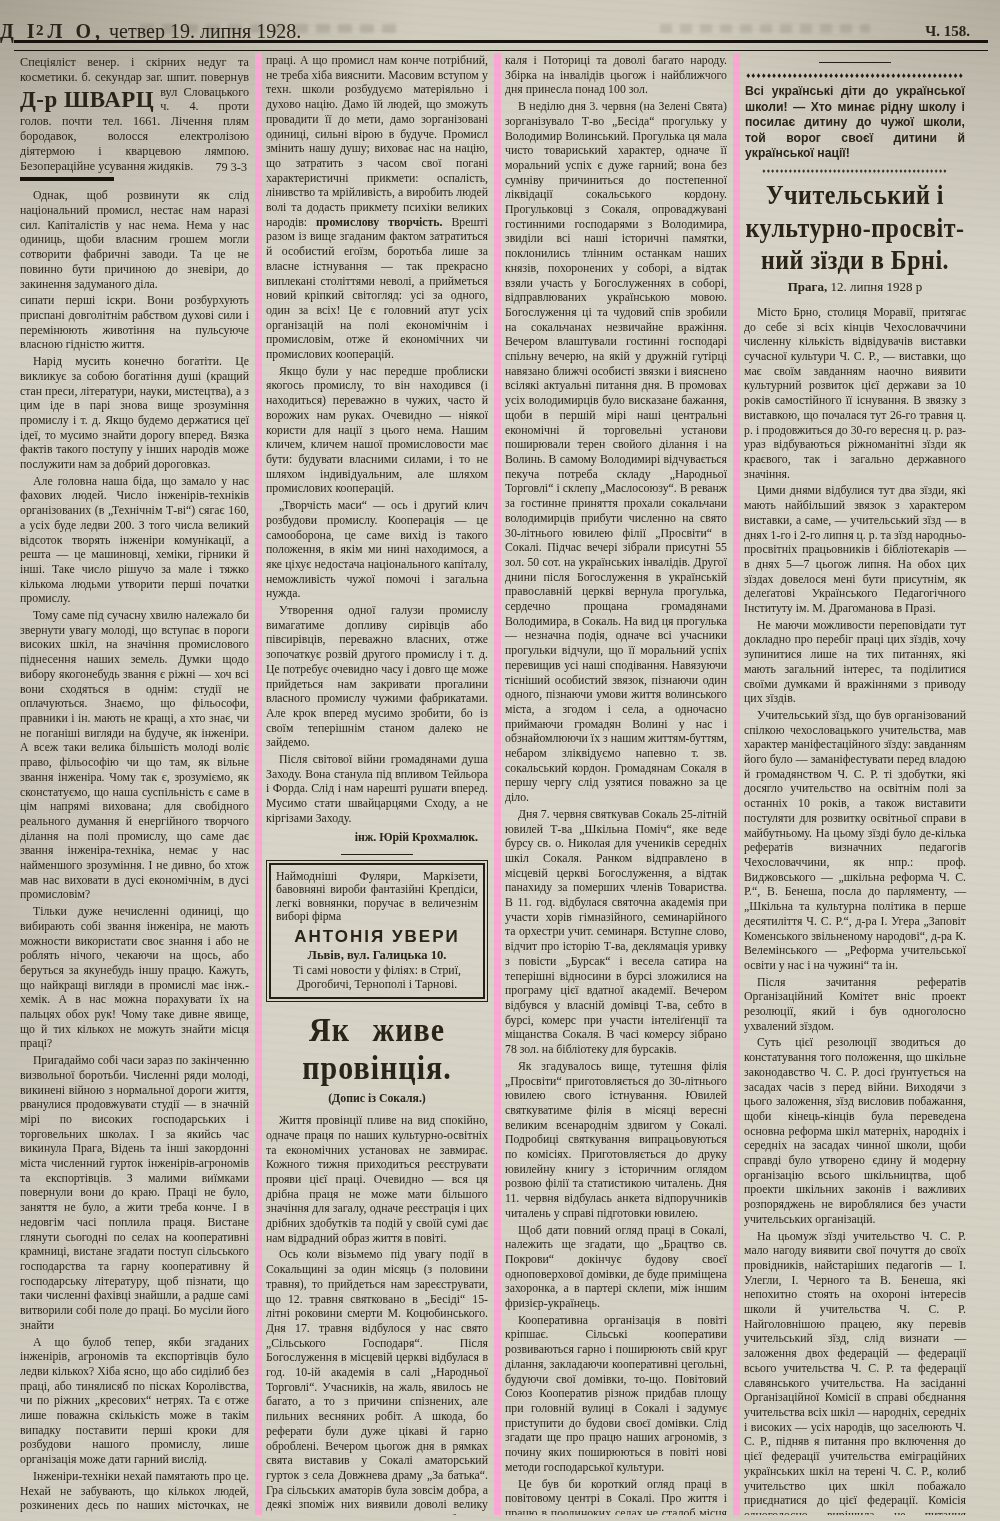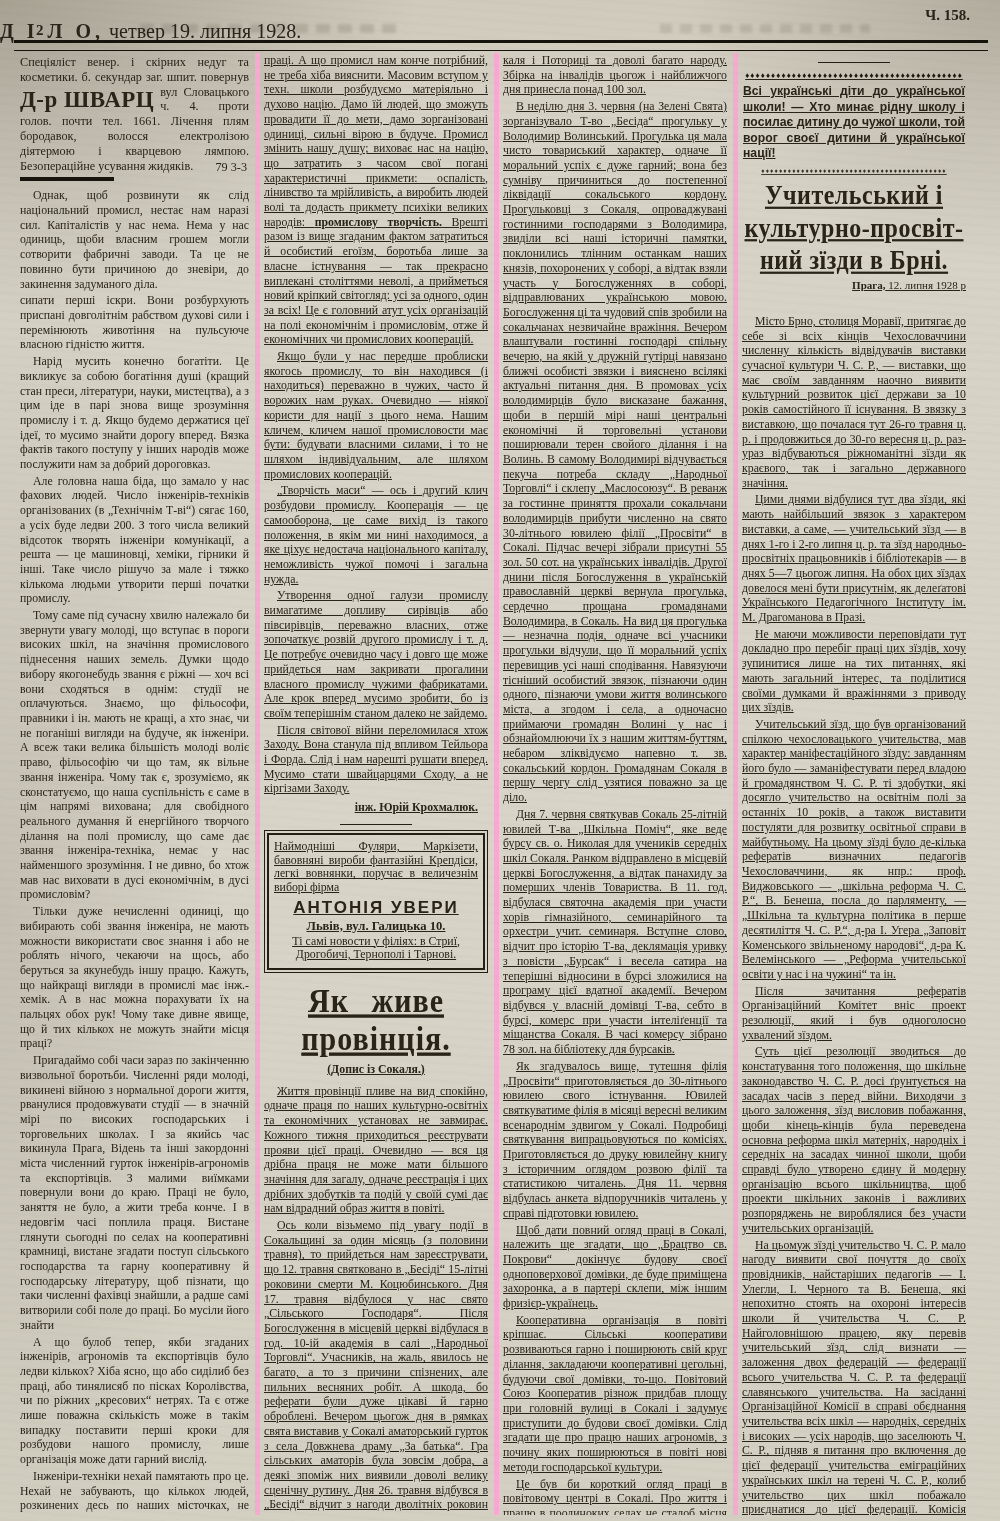--- a/index.html
+++ b/index.html
@@ -12,31 +12,31 @@
       radial-gradient(ellipse 30% 60% at 0% 60%, rgba(74,66,52,.14), transparent 75%),
       linear-gradient(180deg, #cfcabb 0%, #d6d2c5 8%, #d8d4c7 55%, #d3cfc1 100%);
   }
   .texture{position:absolute;inset:0;pointer-events:none;opacity:.5;
     background:repeating-linear-gradient(184deg, rgba(90,80,60,.035) 0 3px, transparent 3px 9px);}
   
   .pagehead{position:relative;height:46px;}
   .pagenum{position:absolute;left:36px;top:22px;font-size:15px;font-weight:bold;}
   .mast{position:absolute;left:0;right:9px;top:20px;text-align:left;font-size:20px;}
   .mast .t{font-weight:bold;letter-spacing:4px;}
-  .issue{position:absolute;right:30px;top:7px;font-size:15px;font-weight:bold;}
+  .issue{position:absolute;right:30px;top:23px;font-size:15px;font-weight:bold;}
   .head-rule{position:absolute;left:14px;right:12px;top:40px;height:7px;
     border-top:3px solid #16120c;border-bottom:1.5px solid #16120c;}
   .bleed{position:absolute;top:24px;left:140px;width:260px;height:9px;opacity:.16;filter:blur(1.6px);
     background:repeating-linear-gradient(90deg,#4a4236 0 14px,transparent 14px 22px);}
   .bleed2{position:absolute;top:24px;right:130px;width:210px;height:9px;opacity:.14;filter:blur(1.6px);
     background:repeating-linear-gradient(90deg,#4a4236 0 12px,transparent 12px 20px);}
   
   .content{display:flex;align-items:flex-start;padding:7px 8px 0 16px;height:1462px;overflow:hidden;}
   .col{width:239px;padding:0 6px 0 4px;overflow:hidden;height:100%;box-sizing:border-box;}
-  .col + .col{border-left:5px solid #f9a8d4;text-decoration:underline;}
+  .col + .col{border-left:7px solid #f9a8d4;}
   p.b{font-size:11.8px;line-height:14.7px;text-align:justify;text-indent:13px;margin:0 0 2px;}
   p.ni{text-indent:0;}
   
   .schwarz{position:relative;font-size:12.2px;line-height:14.8px;text-align:justify;margin:2px 0 3px;padding-bottom:1px;}
   .schwarz-name{float:left;font-size:23px;font-weight:bold;line-height:26px;margin:2px 6px 0 0;letter-spacing:.5px;white-space:nowrap;}
   .ad-code{position:absolute;right:2px;bottom:0;background:inherit;}
   .bar{width:94px;height:4px;background:#17130d;margin:3px 0 7px;}
   
   .sig{text-align:right;font-weight:bold;font-size:11.8px;margin:4px 10px 0 0;}
   .rule-short{width:72px;border-top:1.5px solid #241f15;margin:9px auto 8px;}
@@ -46,21 +46,21 @@
   .uvery-addr{font-weight:bold;font-size:12.6px;margin:0 0 1px;}
   .uvery-branches{font-size:11.8px;line-height:13.6px;margin:0;}
   .prov-title{font-size:30px;font-weight:bold;text-align:center;word-spacing:14px;letter-spacing:1px;
     margin:12px 0 8px;transform:scaleY(1.12);}
   .byline{text-align:center;font-weight:bold;font-size:11.8px;margin:0 0 7px;}
   
   .ornament{font-size:8px;letter-spacing:1.1px;text-align:center;white-space:nowrap;overflow:hidden;line-height:10px;margin:4px 0 3px;color:#1c170f;}
   .ornament.small{font-size:6.5px;opacity:.85;}
   .notice{font-family:"Liberation Sans",sans-serif;font-weight:bold;font-size:12.2px;line-height:15.6px;text-align:justify;padding:0 1px;margin:2px 0;}
   .teach-title{font-size:24px;font-weight:bold;text-align:center;line-height:29px;margin:9px 0 2px;transform:scaleY(1.12);letter-spacing:.5px;}
-  .dateline{text-align:right;font-size:11px;margin:7px 0 23px;}
+  .dateline{text-align:center;font-size:13px;margin:7px 0 10px;}
   .dateline b{font-weight:bold;}
 </style>
 </head>
 <body>
 
 <div class="texture"></div>
 
 <div class="pagehead">
   <div class="bleed"></div>
   <div class="bleed2"></div>
@@ -93,21 +93,21 @@
     <p class="b">А що булоб тепер, якби згаданих інженірів, агрономів та експортівців було ледви кількох? Хіба ясно, що або сиділиб без праці, або тинялисяб по пісках Королівства, чи по ріжних „кресових“ нетрях. Та є отже лише поважна скількість може в такім випадку поставити перші кроки для розбудови нашого промислу, лише організація може дати гарний вислід.</p>
     <p class="b">Інженіри-техніки нехай памятають про це. Нехай не забувають, що кількох людей, розкинених десь по наших місточках, не дійдуть до нічого. Але двіста таких можуть зробити велике діло, бо мусять жити.</p>
 
   </div>
 
   <div class="col">
     <p class="b ni"><span>праці. А що промисл нам конче потрібний, не треба хіба вияснити. Масовим вступом у техн. школи розбудуємо матеріяльно і духово націю. Дамо їй людей, що зможуть провадити її до мети, дамо зорганізовані одиниці, сильні вірою в будуче. Промисл змінить нашу душу; виховає нас на націю, що затратить з часом свої погані характеристичні прикмети: оспалість, лінивство та мрійливість, а виробить людей волі та додасть прикмету психіки великих народів: </span><b>промислову творчість.</b><span> Врешті разом із вище згаданим фактом затратиться й особистий егоїзм, боротьба лише за власне істнування — так прекрасно виплекані століттями неволі, а прийметься новий кріпкий світогляд: усі за одного, один за всіх! Це є головний атут усіх організацій на полі економічнім і промисловім, отже й економічних чи промислових кооперацій.</span></p>
     <p class="b">Якщо були у нас передше проблиски якогось промислу, то він находився (і находиться) переважно в чужих, часто й ворожих нам руках. Очевидно — ніякої користи для нації з цього нема. Нашим кличем, кличем нашої промисловости має бути: будувати власними силами, і то не шляхом індивідуальним, але шляхом промислових кооперацій.</p>
     <p class="b">„Творчість маси“ — ось і другий клич розбудови промислу. Кооперація — це самооборона, це саме вихід із такого положення, в якім ми нині находимося, а яке ціхує недостача національного капіталу, неможливість чужої помочі і загальна нужда.</p>
     <p class="b">Утворення одної галузи промислу вимагатиме допливу сирівців або півсирівців, переважно власних, отже зопочаткує розвій другого промислу і т. д. Це потребує очевидно часу і довго ще може прийдеться нам закривати прогалини власного промислу чужими фабрикатами. Але крок вперед мусимо зробити, бо із своїм теперішнім станом далеко не зайдемо.</p>
-    <p class="b">Після світової війни переломилася хтож Заходу. Вона станула під впливом Тейльора і Форда. Слід і нам нарешті рушати вперед. Мусимо стати швайцарцями Сходу, а не кіргізами Заходу.</p>
+    <p class="b">Після світової війни громадянами душа Заходу. Вона станула під впливом Тейльора і Форда. Слід і нам нарешті рушати вперед. Мусимо стати швайцарцями Сходу, а не кіргізами Заходу.</p>
     <div class="sig">інж. Юрій Крохмалюк.</div>
     <div class="rule-short"></div>
     <div class="uvery">
       <p class="uvery-intro">Наймодніші Фуляри, Маркізети, бавовняні вироби фантазійні Крепдіси, легкі вовнянки, поручає в величезнім виборі фірма</p>
       <div class="uvery-name">АНТОНІЯ УВЕРИ</div>
       <div class="uvery-addr">Львів, вул. Галицька 10.</div>
       <p class="uvery-branches">Ті самі новости у філіях: в Стриї, Дрогобичі, Тернополі і Тарнові.</p>
     </div>
     <div class="prov-title">Як живе провінція.</div>
     <div class="byline">(Допис із Сокаля.)</div>

